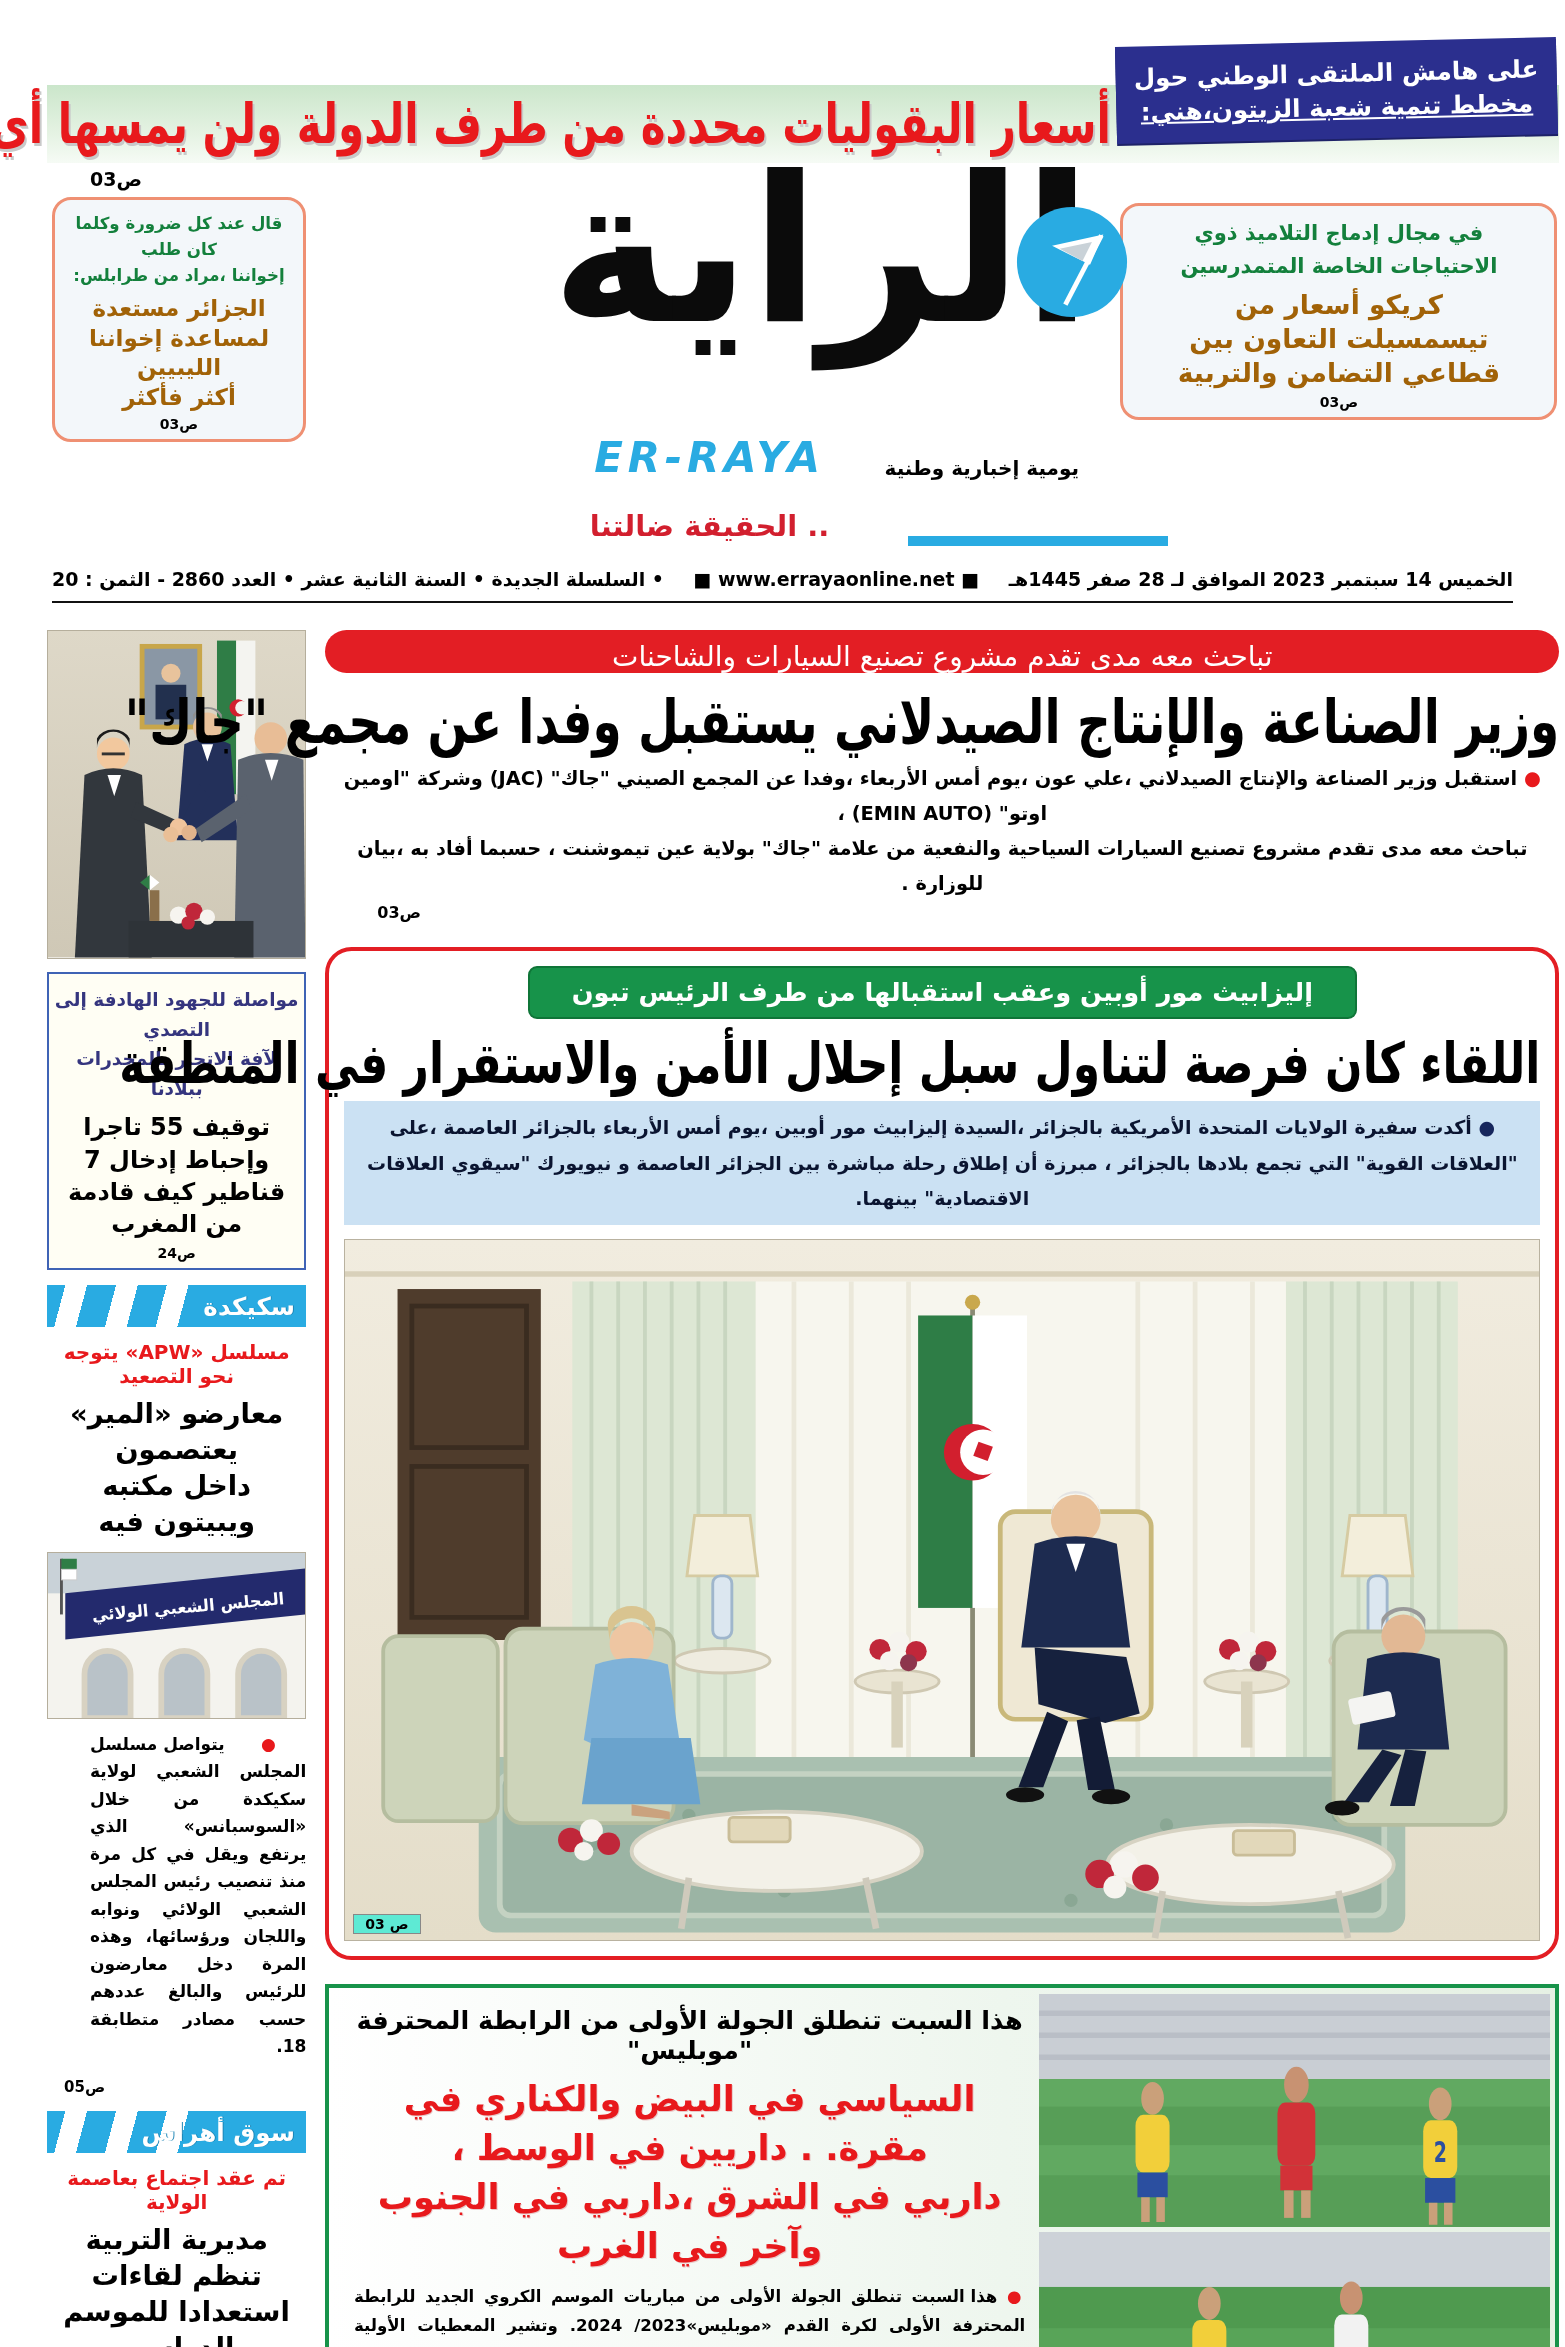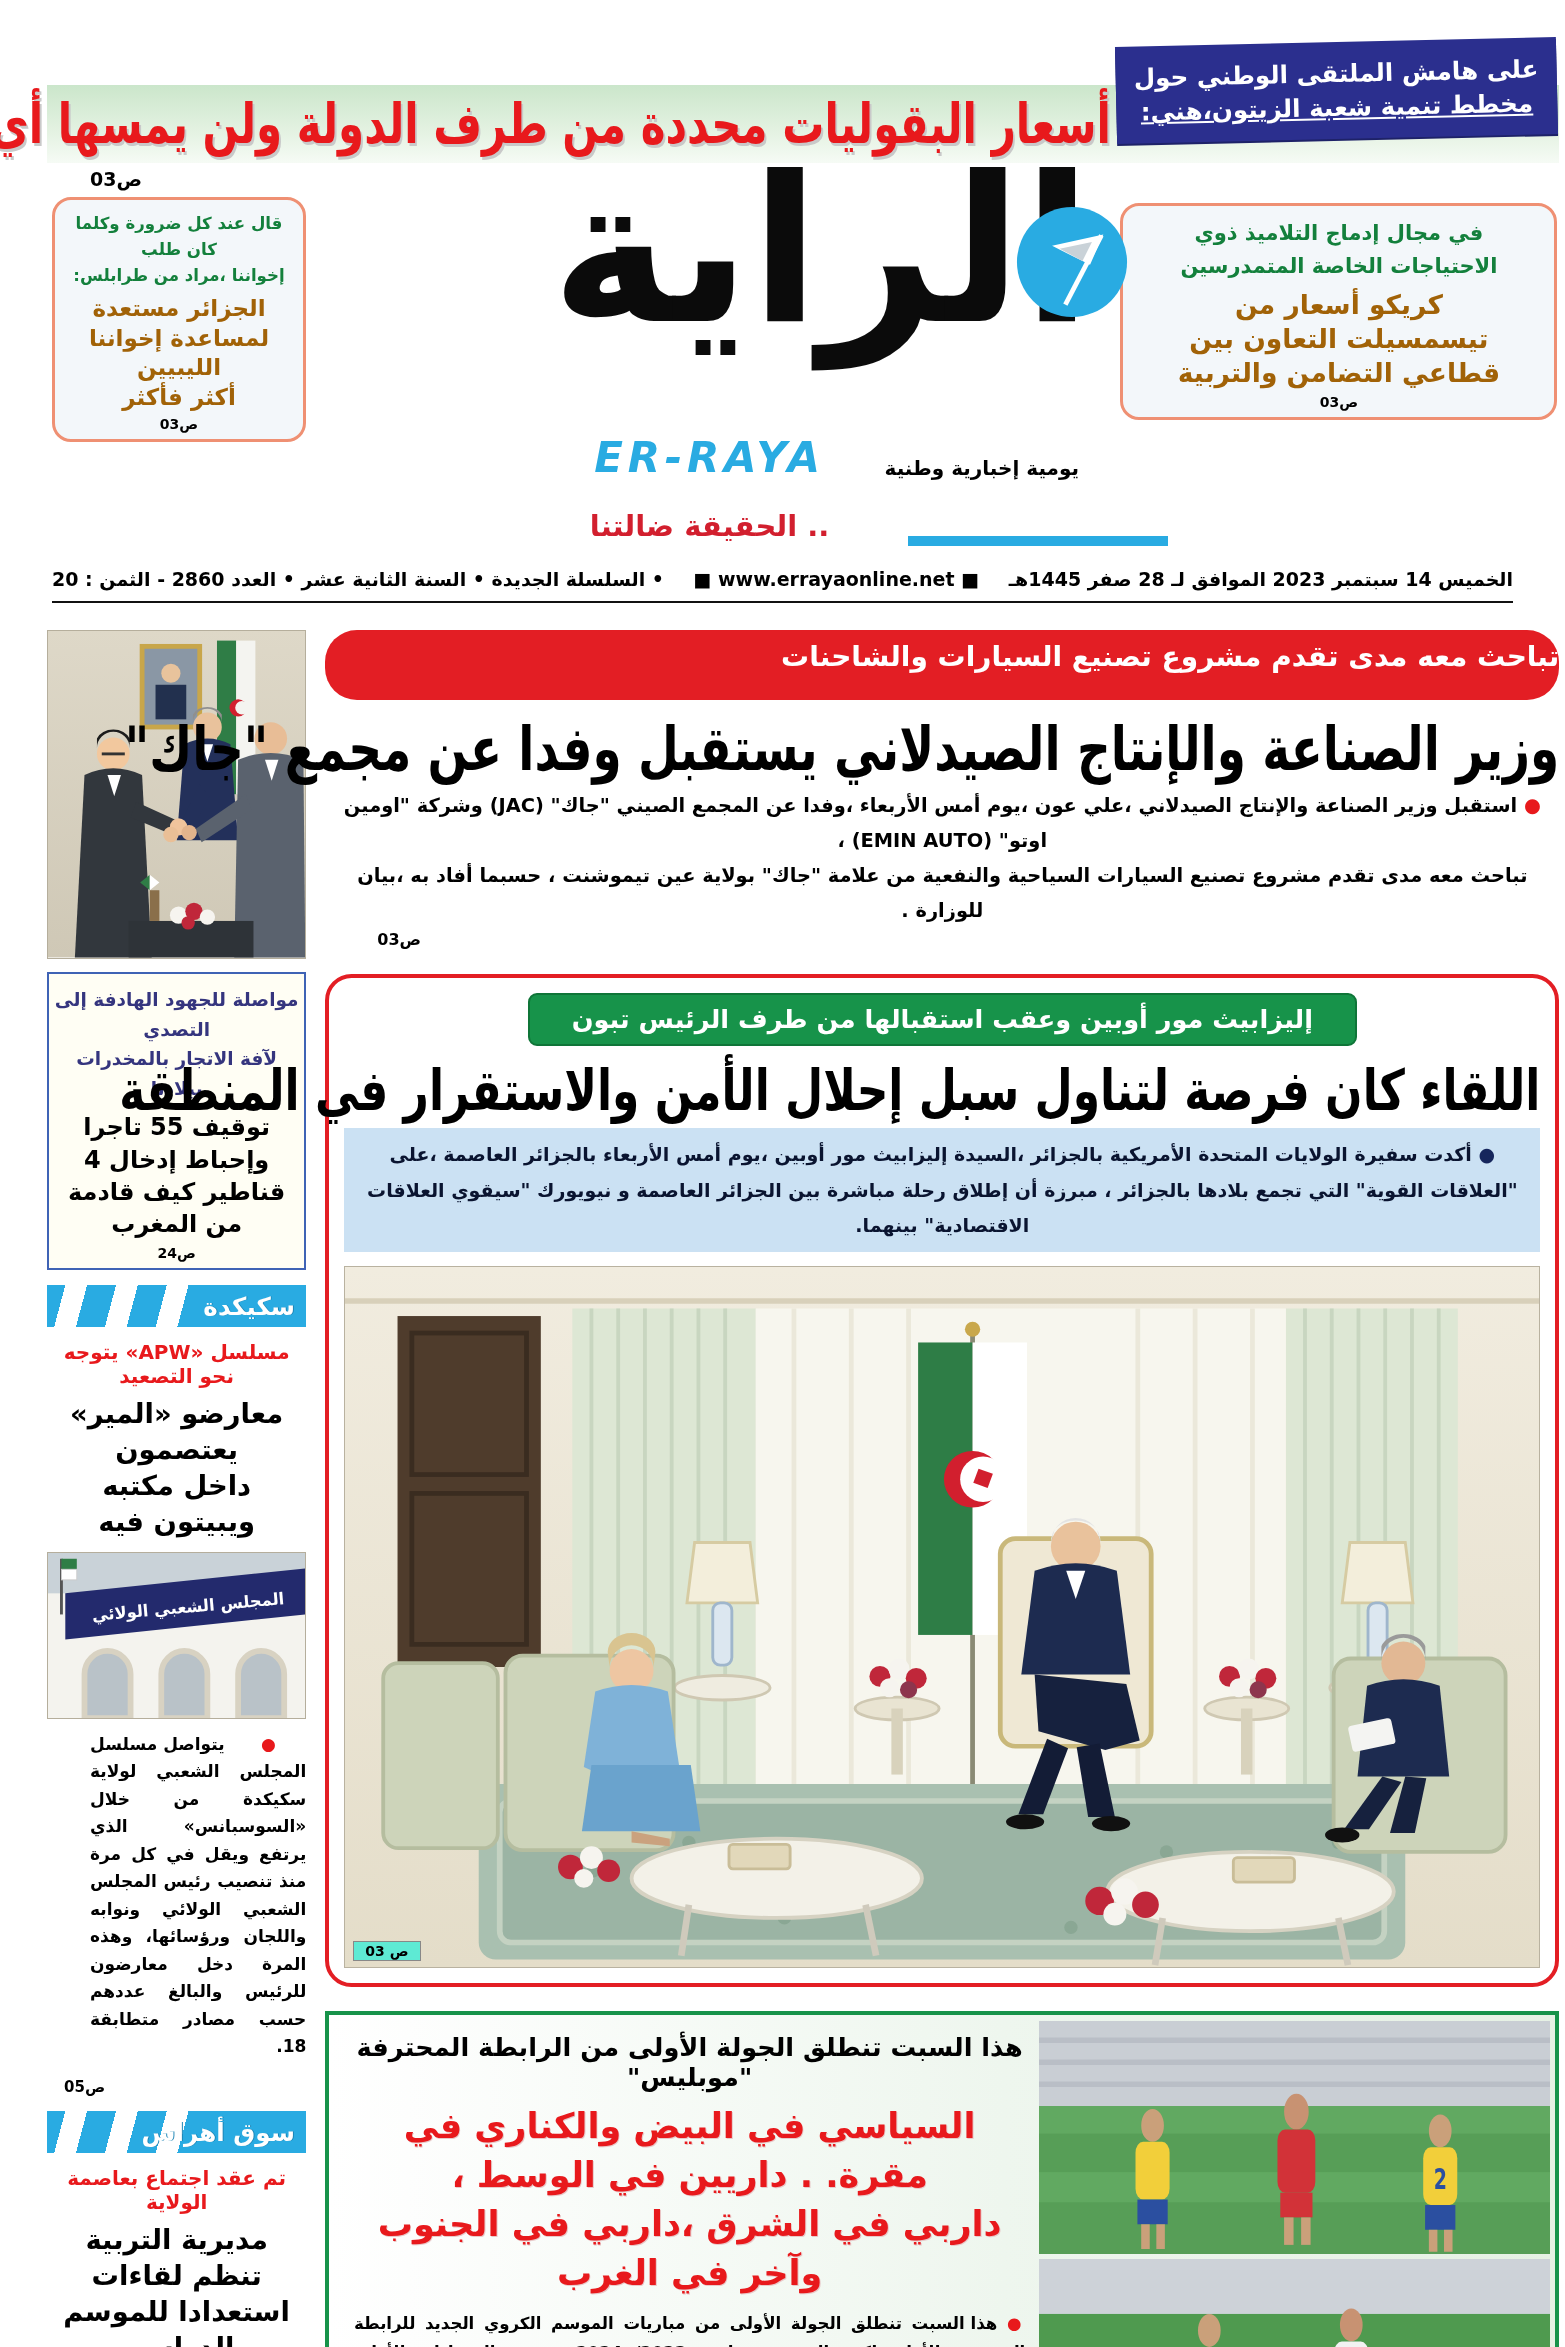--- a/index.html
+++ b/index.html
@@ -51,22 +51,22 @@
     justify-content:space-between; align-items:baseline; font-size:19px; font-weight:bold;
     border-bottom:2.8px solid #111; padding-bottom:11.4px; }
   .date-row .www { direction:ltr; }
 
   
   .main { display:flex; gap:19px; margin:13.2px 5.7px 0 47px; align-items:flex-start; }
   .main-col { width:1234px; position:relative; }
   .sidebar { flex:1; min-width:0; }
 
   
-  .lead-banner { background:#e31e24; border-radius:32px; height:70px; line-height:53px;
-    color:#fff; font-size:28px; font-weight:bold; }
+  .lead-banner { background:#e31e24; border-radius:32px; height:43px; line-height:53px;
+    text-align:center; color:#fff; font-size:28px; font-weight:normal; }
   .lead-headline { font-size:47px; font-weight:bold; text-align:center; line-height:1;
     margin:24.6px 0 17px; white-space:nowrap; transform:scaleY(1.3); letter-spacing:-1.9px; }
   .lead-dek { font-size:19.4px; font-weight:bold; text-align:center; line-height:1.8; }
   .dot-red { color:#e8191c; }
   .dot-navy { color:#16265c; }
   .lead-tag { font-size:16px; font-weight:bold; text-align:left; margin:1.9px 0 0 52px; }
 
   
   .amb-box { border:4.7px solid #e31e24; border-radius:26.5px; margin-top:24.6px;
     padding:15px 15px 15px; position:relative; background:#fff; }
@@ -469,21 +469,21 @@
           <polygon points="106,254 116,262 106,270" fill="#ffffff"></polygon>
         </svg>
       </div>
 
       <section class="drugs-box">
         <div class="drugs-kicker">
           <div>مواصلة للجهود الهادفة إلى التصدي</div>
           <div>لآفة الاتجار بالمخدرات ببلادنا</div>
         </div>
         <div class="drugs-title">
-          <div>توقيف 55 تاجرا وإحباط إدخال 4</div>
+          <div>توقيف 55 تاجرا وإحباط إدخال 7</div>
           <div>قناطير كيف قادمة من المغرب</div>
         </div>
         <div class="drugs-tag">ص24</div>
       </section>
 
       <div class="section-strip">
         <div class="stripes"></div>
         <span class="strip-label">سكيكدة</span>
       </div>
       <div class="sb-kicker">مسلسل «APW» يتوجه نحو التصعيد</div>

